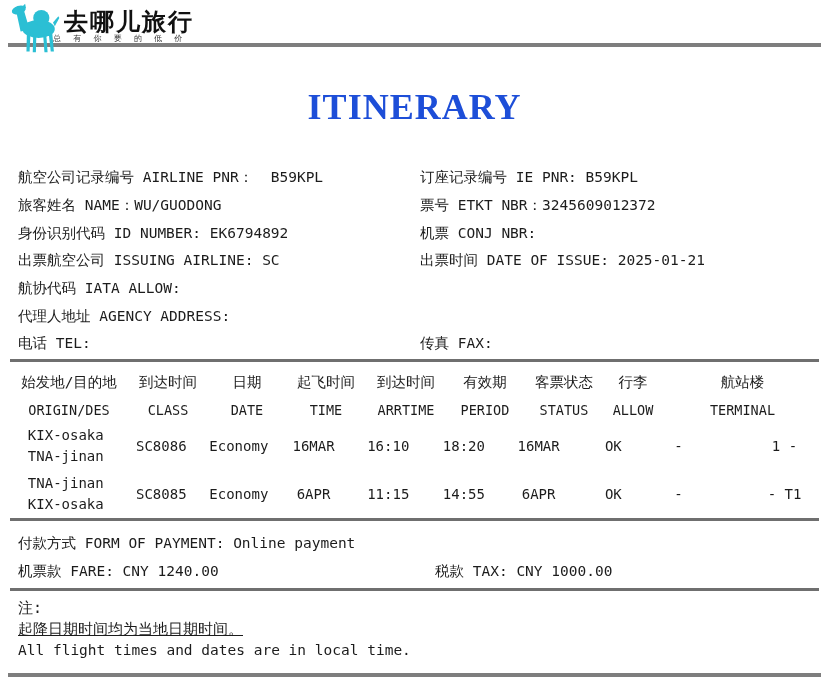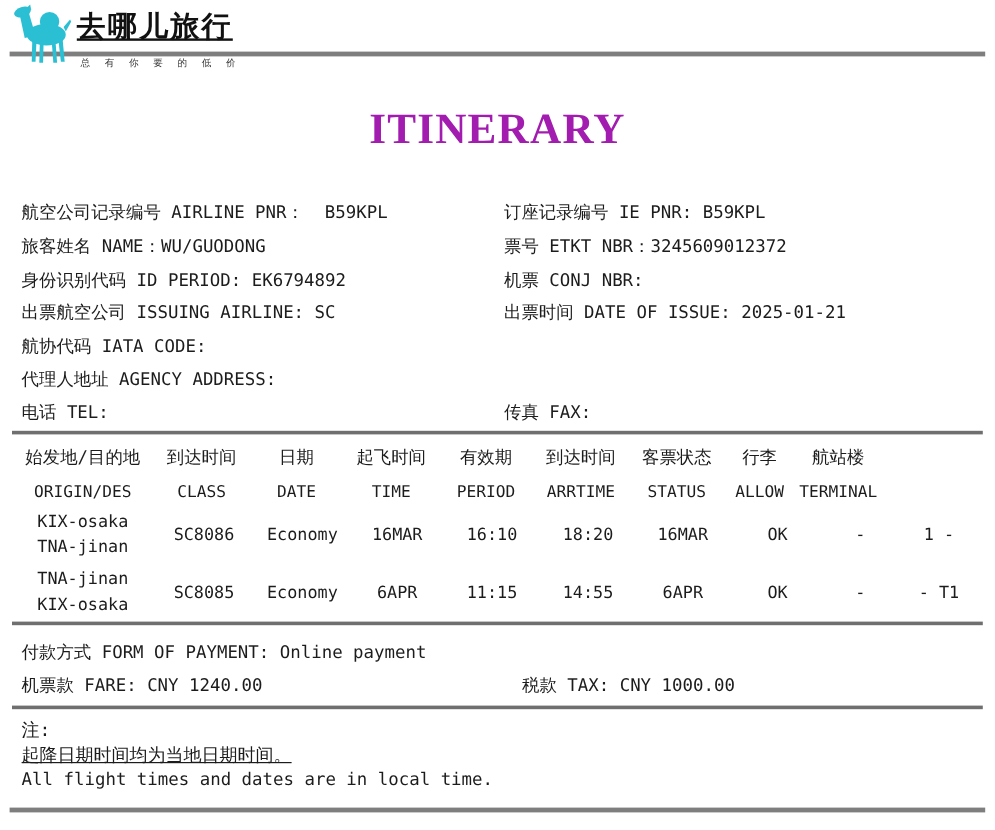--- a/index.html
+++ b/index.html
@@ -6,44 +6,44 @@
   html,body { background:#ffffff; }
   body {
     width:829px; height:692px; position:relative; overflow:hidden;
     font-family:"DejaVu Sans Mono","Liberation Mono",monospace;
     color:#1c1c1c;
   }
   
   .logo-rule { position:absolute; left:8px; width:813px; top:43px; height:4px; background:#7e7e7e; }
   .camel { position:absolute; left:8px; top:2px; z-index:2; }
   .brand { position:absolute; left:64px; top:6px; font-family:"Liberation Sans",sans-serif;
-           font-weight:bold; font-size:24px; letter-spacing:2px; color:#111; white-space:pre;text-decoration:underline; }
-  .tagline { position:absolute; left:67px; top:33px; font-family:"Liberation Sans",sans-serif;
-             font-size:8px; letter-spacing:5px; color:#333; white-space:pre;margin-top:14px; }
+           font-weight:bold; font-size:24px; letter-spacing:2px; color:#111; white-space:pre; }
+  .tagline { position:absolute; left:53px; top:33px; font-family:"Liberation Sans",sans-serif;
+             font-size:8px; letter-spacing:5px; color:#333; white-space:pre; }
   
   .doc-title { position:absolute; left:0; right:0; top:86px; text-align:center;
                font-family:"Liberation Serif","DejaVu Serif",serif; font-weight:bold;
-               font-size:36px; letter-spacing:1px; color:#a21caf; }
+               font-size:36px; letter-spacing:1px; color:#1d4ed8; }
   
   .info { position:absolute; left:18px; top:164px; width:800px; }
   .info-row { display:flex; height:27.7px; align-items:center; font-size:14.5px; }
   .info-left { flex:0 0 402px; white-space:pre; }
   .info-right { flex:1; white-space:pre; }
   
   .ftable { position:absolute; left:10px; top:359px; width:809px;
             border-top:3px solid #6f6f6f; border-bottom:3px solid #6f6f6f; }
   .trow { display:flex; }
   .trow.header { height:60px; padding-top:8px; }
   .trow.data { height:48px; }
   .tcell { display:flex; flex-direction:column; align-items:center; justify-content:center;
            text-align:center; font-size:14px; line-height:21px; white-space:pre; }
   .tcell .zh { font-size:14.5px; margin-bottom:7px; }
   .tcell .en { font-size:13.5px; }
   .c0{width:118px;} .c1{width:84px;} .c2{width:80px;} .c3{width:78px;} .c4{width:80px;}
-  .c5{width:80px;} .c6{width:78px;} .c7{width:80px;} .c8{width:58px;} .c9{width:73px;}
+  .c5{width:80px;} .c6{width:78px;} .c7{width:80px;} .c8{width:58px;} .c9{width:73px;margin-left:44px;}
   .origin-line { display:block; line-height:21px; }
   
   .payment-row1 { position:absolute; left:18px; top:534px; font-size:14.5px; white-space:pre; }
   .payment-row2 { position:absolute; left:18px; top:562px; font-size:14.5px; white-space:pre; }
   .payment-tax  { position:absolute; left:435px; top:562px; font-size:14.5px; white-space:pre; }
   .pay-rule { position:absolute; left:10px; width:809px; top:588px; height:3px; background:#6f6f6f; }
   
   .note-label { position:absolute; left:18px; top:599px; font-size:15px; white-space:pre; }
   .note-1 { position:absolute; left:18px; top:620px; font-size:15px; white-space:pre;text-decoration:underline; }
   .note-2 { position:absolute; left:18px; top:642px; font-size:14.5px; white-space:pre; }
@@ -83,29 +83,29 @@
 <div class="info">
   <div class="info-row">
     <span class="info-left">航空公司记录编号 AIRLINE PNR：  B59KPL</span>
     <span class="info-right">订座记录编号 IE PNR: B59KPL</span>
   </div>
   <div class="info-row">
     <span class="info-left">旅客姓名 NAME：WU/GUODONG</span>
     <span class="info-right">票号 ETKT NBR：3245609012372</span>
   </div>
   <div class="info-row">
-    <span class="info-left">身份识别代码 ID PERIOD: EK6794892</span>
+    <span class="info-left">身份识别代码 ID NUMBER: EK6794892</span>
     <span class="info-right">机票 CONJ NBR:</span>
   </div>
   <div class="info-row">
     <span class="info-left">出票航空公司 ISSUING AIRLINE: SC</span>
     <span class="info-right">出票时间 DATE OF ISSUE: 2025-01-21</span>
   </div>
   <div class="info-row">
-    <span class="info-left">航协代码 IATA CODE:</span>
+    <span class="info-left">航协代码 IATA ALLOW:</span>
     <span class="info-right"></span>
   </div>
   <div class="info-row">
     <span class="info-left">代理人地址 AGENCY ADDRESS:</span>
     <span class="info-right"></span>
   </div>
   <div class="info-row">
     <span class="info-left">电话 TEL:</span>
     <span class="info-right">传真 FAX:</span>
   </div>
@@ -122,27 +122,27 @@
       <span class="en">CLASS</span>
     </div>
     <div class="tcell c3">
       <span class="zh">日期</span>
       <span class="en">DATE</span>
     </div>
     <div class="tcell c4">
       <span class="zh">起飞时间</span>
       <span class="en">TIME</span>
     </div>
+    <div class="tcell c5">
+      <span class="zh">到达时间</span>
+      <span class="en">ARRTIME</span>
+    </div>
     <div class="tcell c6">
       <span class="zh">有效期</span>
       <span class="en">PERIOD</span>
-    </div>
-    <div class="tcell c5">
-      <span class="zh">到达时间</span>
-      <span class="en">ARRTIME</span>
     </div>
     <div class="tcell c7">
       <span class="zh">客票状态</span>
       <span class="en">STATUS</span>
     </div>
     <div class="tcell c8">
       <span class="zh">行李</span>
       <span class="en">ALLOW</span>
     </div>
     <div class="tcell c9">

